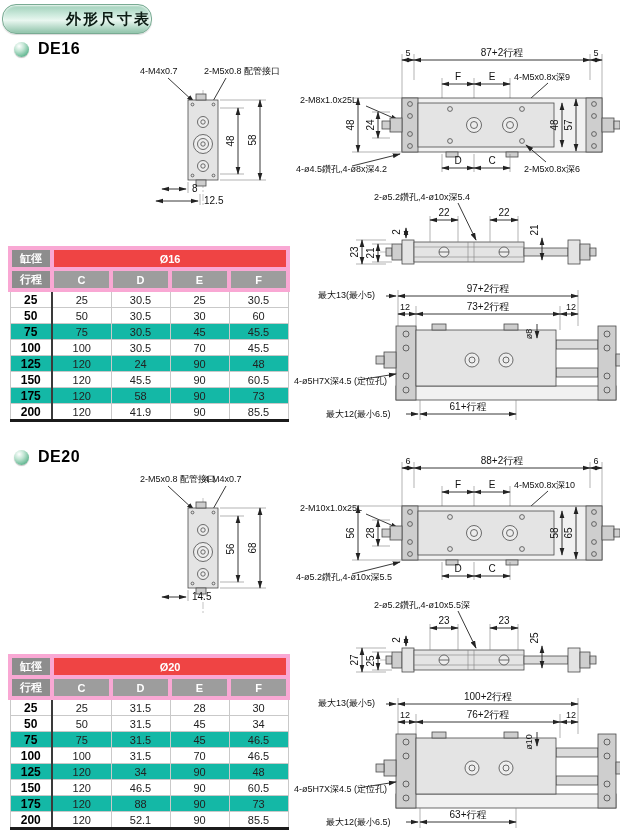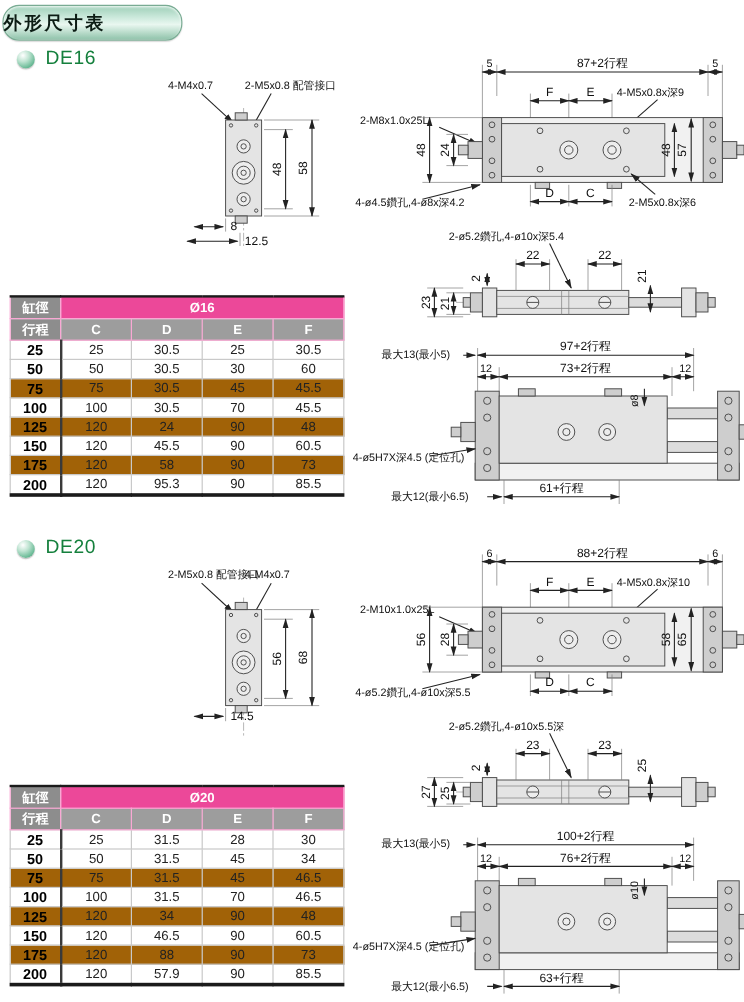--- a/index.html
+++ b/index.html
@@ -1,54 +1,54 @@
 <!DOCTYPE html>
 <html><head>
 <meta charset="utf-8">
 <style>
   html,body{margin:0;padding:0;}
   body{width:620px;height:835px;position:relative;background:#ffffff;overflow:hidden;
        font-family:"Liberation Sans","DejaVu Sans",sans-serif;}
   .badge{position:absolute;left:2px;top:4px;width:148px;height:28px;border-radius:14px;
        background:linear-gradient(180deg,#9ecfb8 0%,#cdeadd 35%,#e9f7f0 55%,#8fc3aa 100%);
-       border:1px solid #79ab93;display:flex;align-items:center;justify-content:flex-start;
+       border:1px solid #79ab93;display:flex;align-items:center;justify-content:flex-end;
        font-size:15px;font-weight:bold;letter-spacing:2px;color:#0c1c14;
        box-shadow:inset 0 1px 2px rgba(255,255,255,.85), 0 1px 1px rgba(0,0,0,.15);}
   .section{position:absolute;left:0;width:620px;height:400px;}
   .sec-title{position:absolute;left:14px;top:0;display:flex;align-items:center;gap:9px;}
   .bullet{width:15px;height:15px;border-radius:50%;
        background:radial-gradient(circle at 34% 28%,#ffffff,#bfe4d2 35%,#6fbd9a 70%,#3e8e6b 100%);
        box-shadow:0 1px 1px rgba(0,0,0,.25);}
-  .sec-label{font-size:16px;font-weight:normal;color:#15803d;letter-spacing:.5px;}
+  .sec-label{font-size:16px;font-weight:bold;color:#000000;letter-spacing:.5px;}
   .dwg{position:absolute;}
   svg text{font-family:"Liberation Sans","DejaVu Sans",sans-serif;}
   .dt{font-size:10px;fill:#111;}
   .dts{font-size:9px;fill:#111;}
   .mid{text-anchor:middle;}
   .dim{stroke:#222;stroke-width:0.9;fill:none;}
   .ldr{stroke:#222;stroke-width:0.9;fill:none;}
   .ext{stroke:#808080;stroke-width:0.6;}
   .cl{stroke:#9a9a9a;stroke-width:0.6;stroke-dasharray:7 2 2 2;}
   .pA{fill:#f1f1f1;stroke:#4a4a4a;stroke-width:0.8;}
   .pB{fill:#cecece;stroke:#4a4a4a;stroke-width:0.8;}
   .pC{fill:#e4e4e4;stroke:#4a4a4a;stroke-width:0.8;}
   .pD{fill:#dcdcdc;stroke:#4a4a4a;stroke-width:0.8;}
   .hl{fill:#ededed;stroke:#4a4a4a;stroke-width:0.8;}
   .hn{fill:none;stroke:#4a4a4a;stroke-width:0.8;}
   .dim-table{position:absolute;border-collapse:collapse;table-layout:fixed;width:278px;
        border-top:2px solid #1b1b1b;border-bottom:3px solid #1b1b1b;
        border-left:1px solid #555;border-right:1px solid #555;}
   .dim-table th,.dim-table td{font-size:11px;text-align:center;padding:0;height:15px;border:1px solid #c9c9c9;}
-  .dim-table thead th{color:#fff;font-weight:bold;border:1px solid #f9a8d4;height:17px;}
+  .dim-table thead th{color:#fff;font-weight:bold;border:4px solid #f9a8d4;height:17px;}
   .hdr-corner{background:#8d8d8d;font-size:11px;}
-  .hdr-bore{background:#ec4899;font-size:12px;}
+  .hdr-bore{background:#ef4444;font-size:12px;}
   .hdr-col{background:#9d9d9d;font-size:12px;}
   .dim-table tbody th{background:#fff;color:#000;font-weight:bold;font-size:12px;border-right:2px solid #3a3a3a;}
   .dim-table tbody td{color:#222;background:#fff;}
-  .dim-table tr.stripe td,.dim-table tr.stripe th{background:#a16207;}
+  .dim-table tr.stripe td,.dim-table tr.stripe th{background:#14b8a6;}
 </style>
 </head>
 <body>
 
 <div class="badge">
   <span>外形尺寸表</span>
 </div>
 
 <section class="section" style="top: 40px;">
 
@@ -381,21 +381,21 @@
         <tr class="stripe">
           <th>175</th>
           <td>120</td>
           <td>58</td>
           <td>90</td>
           <td>73</td>
         </tr>
         <tr>
           <th>200</th>
           <td>120</td>
-          <td>95.3</td>
+          <td>41.9</td>
           <td>90</td>
           <td>85.5</td>
         </tr>
       </tbody>
   </table>
 
 </section>
 
 <section class="section" style="top: 448px;">
 
@@ -728,20 +728,20 @@
         <tr class="stripe">
           <th>175</th>
           <td>120</td>
           <td>88</td>
           <td>90</td>
           <td>73</td>
         </tr>
         <tr>
           <th>200</th>
           <td>120</td>
-          <td>57.9</td>
+          <td>52.1</td>
           <td>90</td>
           <td>85.5</td>
         </tr>
       </tbody>
   </table>
 
 </section>
 
 </body></html>

